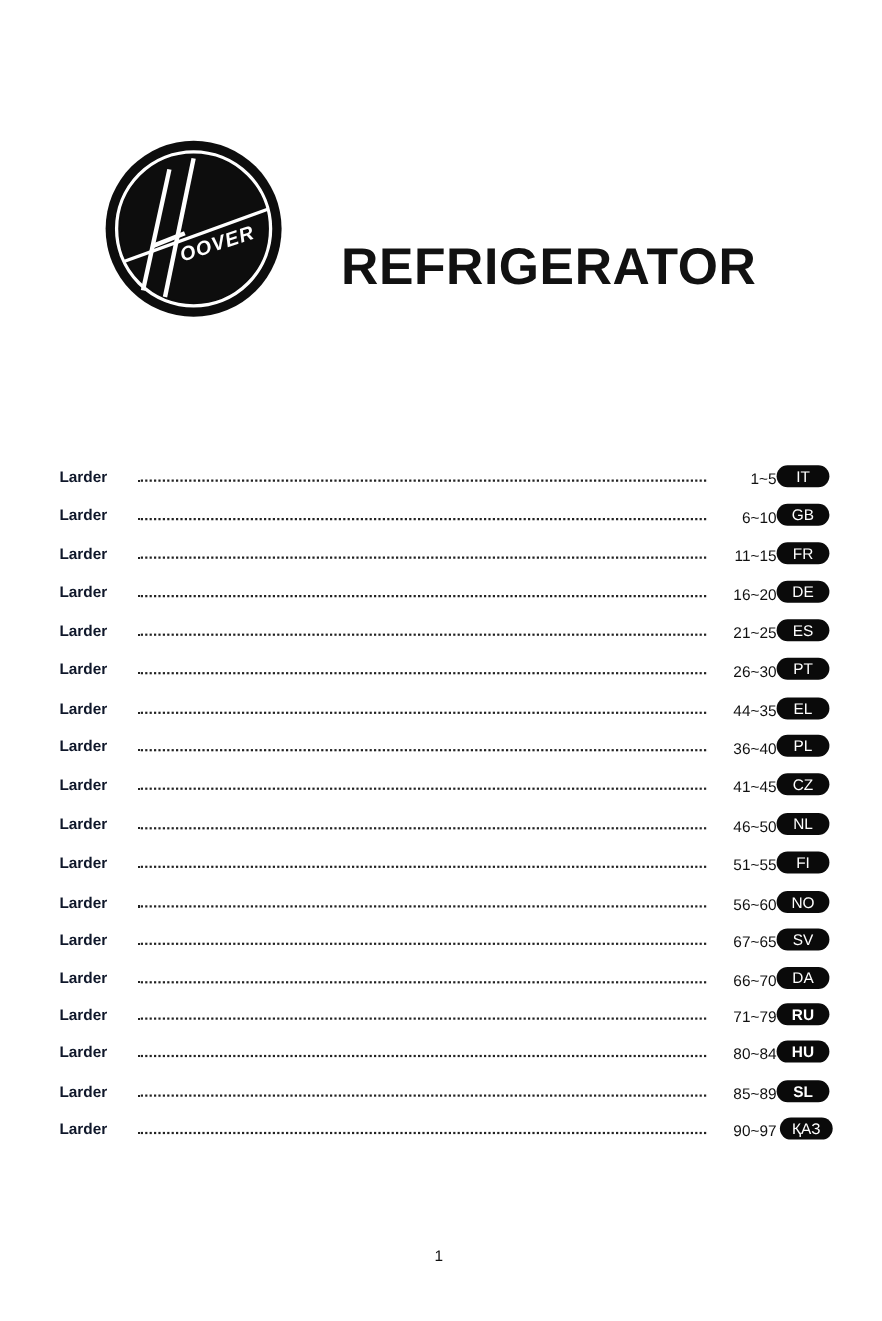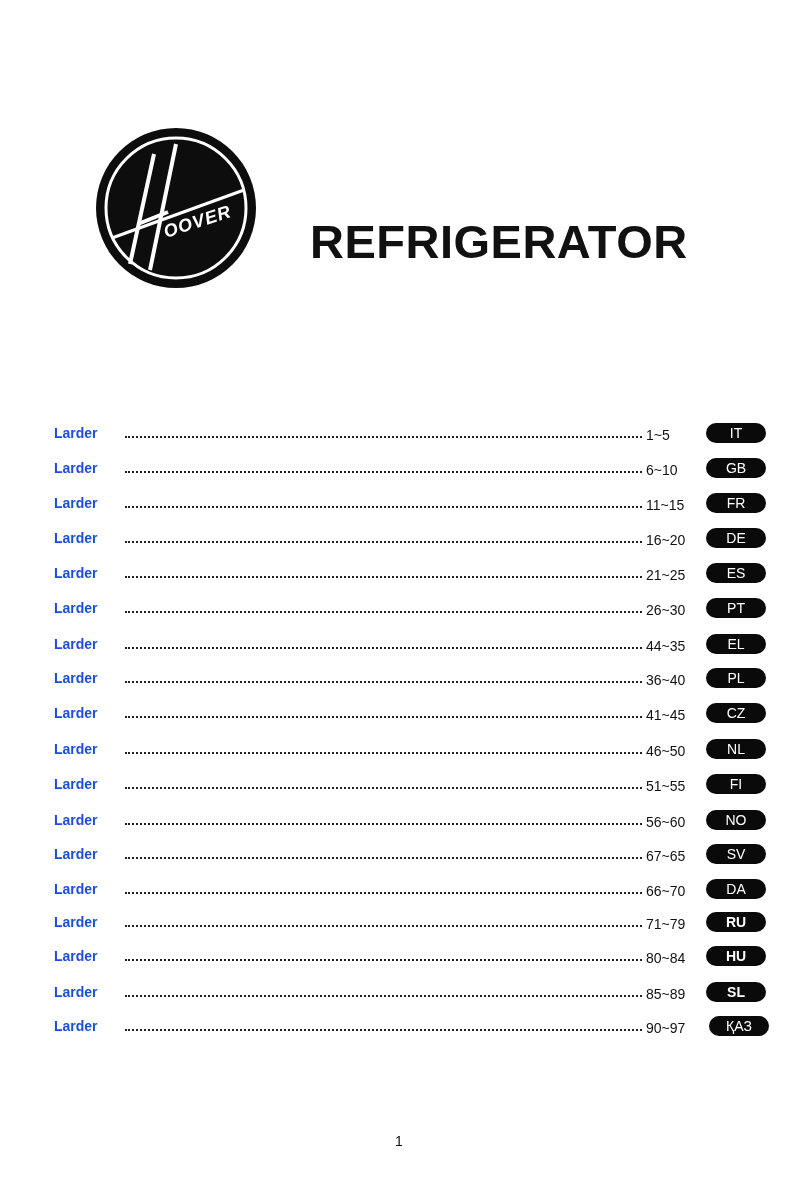--- a/index.html
+++ b/index.html
@@ -4,26 +4,26 @@
 <style>
   html, body { margin: 0; padding: 0; background: #ffffff; }
   body { width: 802px; height: 1201px; position: relative; overflow: hidden;
          font-family: "Liberation Sans", sans-serif; color: #111; }
   .logo { position: absolute; left: 94px; top: 126px; width: 164px; height: 164px; }
   .title { position: absolute; left: 310px; top: 190px; font-size: 47px; font-weight: bold;
            letter-spacing: 0.5px; color: #111; line-height: 1; margin-top: 28px; }
   .toc { position: absolute; left: 0; top: 0; width: 802px; }
   .row { position: absolute; left: 54px; width: 716px; height: 24px; }
   .row .label { position: absolute; left: 0; top: 0; font-size: 14px; font-weight: bold;
-                line-height: 20px; color: #1d4ed8; }
+                line-height: 20px; color: #0f172a; }
   .row .dots { position: absolute; left: 71px; top: 13px; width: 517px; height: 2px;
                border-top: 2px dotted #222; }
   .row .pages { position: absolute; left: 592px; top: 2px; width: 60px; font-size: 14px;
-                line-height: 20px; text-align: left; color: #111; }
-  .row .badge { position: absolute; left: 652px; top: 0; width: 60px; height: 20px;
+                line-height: 20px; text-align: right; color: #111; }
+  .row .badge { position: absolute; left: 652px; top: 0; width: 48px; height: 20px;
                 border-radius: 10px; background: #0a0a0a; color: #fff; font-size: 14px;
                 line-height: 20px; text-align: center; }
   .row .badge.bold { font-weight: bold; }
   .pagenum { position: absolute; left: 395px; top: 1133px; font-size: 14px; color: #111; }
 </style>
 </head>
 <body>
 
 <svg class="logo" viewBox="0 0 164 164">
   <circle cx="82" cy="82" r="80" fill="#0d0d0d"></circle>

